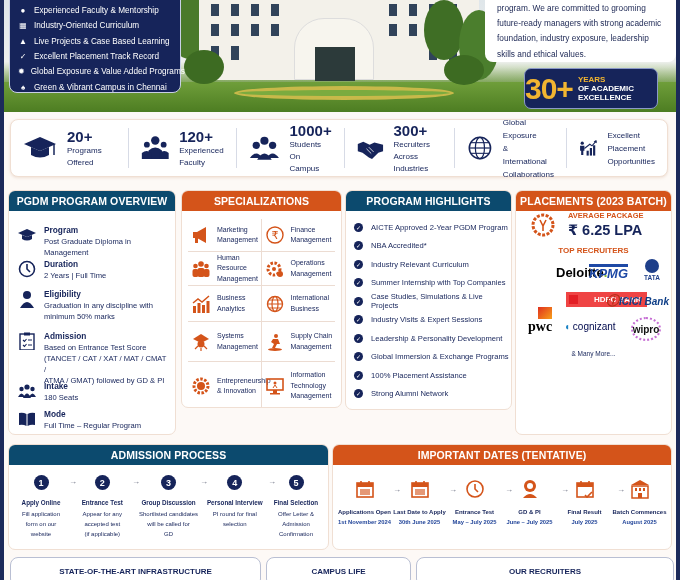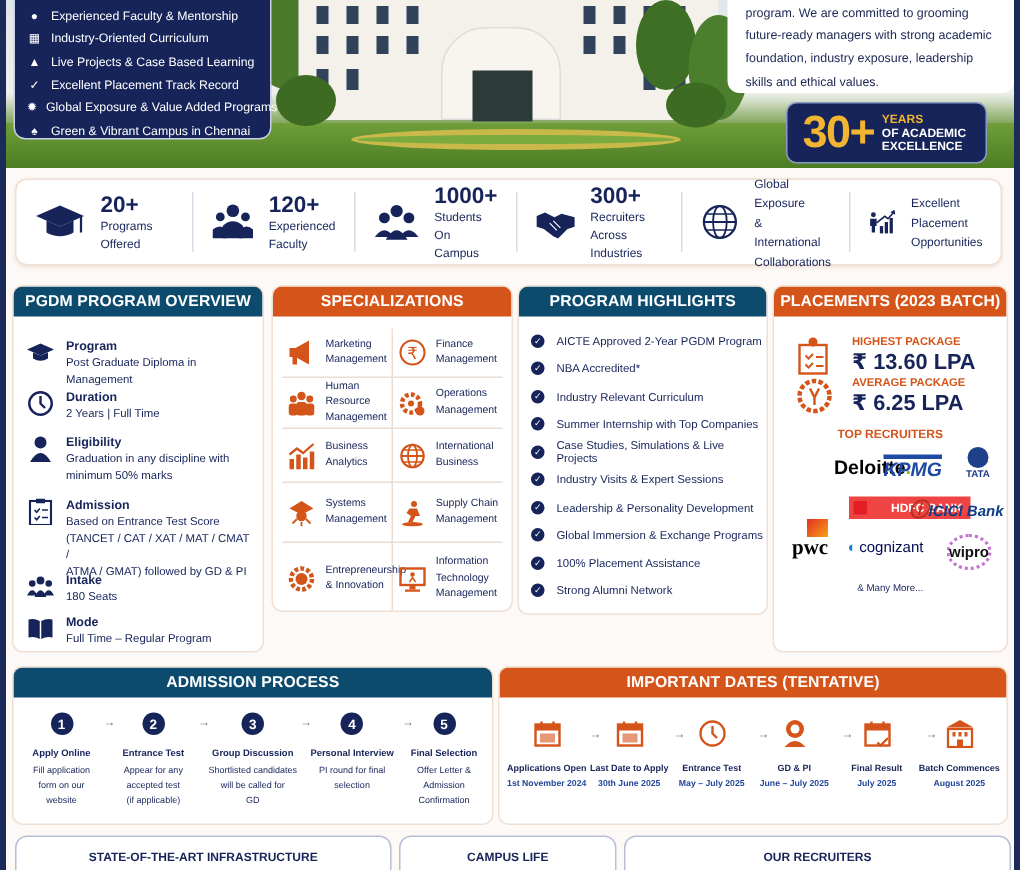--- a/index.html
+++ b/index.html
@@ -54,21 +54,21 @@
   }
   .hero-card .feat .ic { width: 10px; margin-right: 6px; font-size: 8px; color: #fff; text-align: center; }
   .intro-card {
     position: absolute; left: 481px; top: -10px; width: 191px; height: 72px;
     background: #fff; border-radius: 8px; padding: 11px 10px 0 12px;
     font-size: 8.3px; line-height: 15.2px; color: #1b2653;
   }
   .years-badge {
     position: absolute; left: 520px; top: 68px; width: 134px; height: 41px;
     background: #16245a; border-radius: 7px; border: 1px solid #8b99c8;
-    display: flex; align-items: center; padding-left: 10px;
+    display: flex; align-items: center; 
   }
   .years-badge .big { color: #f2b531; font-size: 30px; font-weight: bold; letter-spacing: -1px; margin-right: 5px; }
   .years-badge .small { color: #f2b531; font-size: 8px; font-weight: bold; line-height: 9px; }
   .years-badge .small .w { color: #fff; }
 
   
   .stats {
     position: absolute; left: 6px; top: 119px; width: 658px; height: 58px;
     background: #fff; border-radius: 8px; border: 1px solid #f0dfd3;
     box-shadow: 0 1px 3px rgba(200,150,120,0.25);
@@ -561,31 +561,20 @@
         </div>
       <div class="hl-item">
           <span class="chk">✓</span>
           <span class="t">Strong Alumni Network</span>
         </div>
     </div>
   </div>
 
   <div class="panel" style="left:511px;top:190px;width:157px;height:245px;">
     <div class="panel-head orange">PLACEMENTS (2023 BATCH)</div>
-    <div class="pkg" style="margin-top:12px">
-      <svg class="ic" viewBox="0 0 26 26">
-          <rect x="3" y="6" width="18" height="19" fill="none" stroke="#d4541a" stroke-width="1.6"></rect>
-          <circle cx="12" cy="4" r="3" fill="#d4541a"></circle>
-          <path d="M7 13 l2 2 l3 -3 M7 19 l2 2 l3 -3 M14 14 h5 M14 20 h5" stroke="#d4541a" stroke-width="1.3" fill="none"></path>
-        </svg>
-      <div>
-          <div class="lbl">HIGHEST PACKAGE</div>
-          <div class="val">₹ 13.60 LPA</div>
-        </div>
-    </div>
     <div class="pkg" style="">
       <svg class="ic" viewBox="0 0 26 26">
           <circle cx="13" cy="13" r="10" fill="none" stroke="#d4541a" stroke-width="3" stroke-dasharray="3 1.5"></circle>
           <path d="M10 8 l3 6 l3 -6 M13 14 v5" stroke="#d4541a" stroke-width="1.6" fill="none"></path>
         </svg>
       <div>
           <div class="lbl">AVERAGE PACKAGE</div>
           <div class="val">₹ 6.25 LPA</div>
         </div>
     </div>

